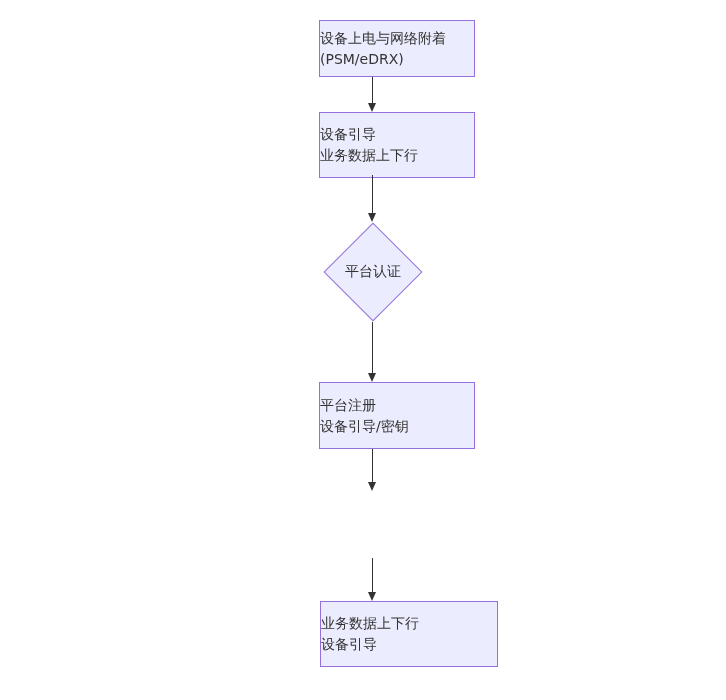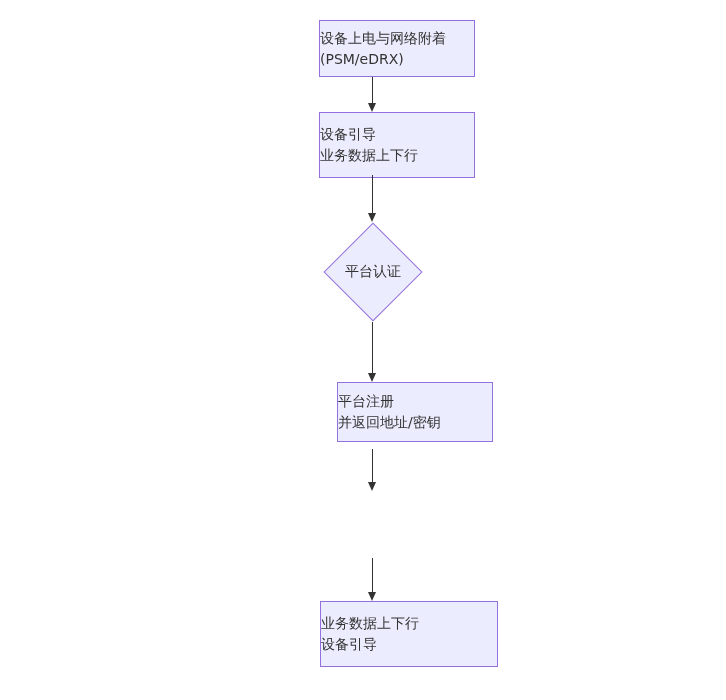--- a/index.html
+++ b/index.html
@@ -94,23 +94,23 @@
     <div class="diamond-shape"></div>
     <span class="diamond-label">平台认证</span>
   </div>
 
   <div class="arrow" style="left:372px;top:322px;height:60px">
     <span class="shaft"></span>
     <span class="head"></span>
   </div>
   <div class="edge-label" style="left:373px;top:351px">通过</div>
 
-  <div class="node" style="left:313px;top:382px;width:156px;height:60px">
+  <div class="node" style="left:295px;top:382px;width:156px;height:67px">
     <span class="ln">平台注册</span>
-    <span class="ln">并返回地址/密钥</span>
+    <span class="ln">设备引导/密钥</span>
   </div>
 
   <div class="arrow" style="left:372px;top:449px;height:42px">
     <span class="shaft"></span>
     <span class="head"></span>
   </div>
 
 
   <div class="arrow" style="left:372px;top:558px;height:43px">
     <span class="shaft"></span>

